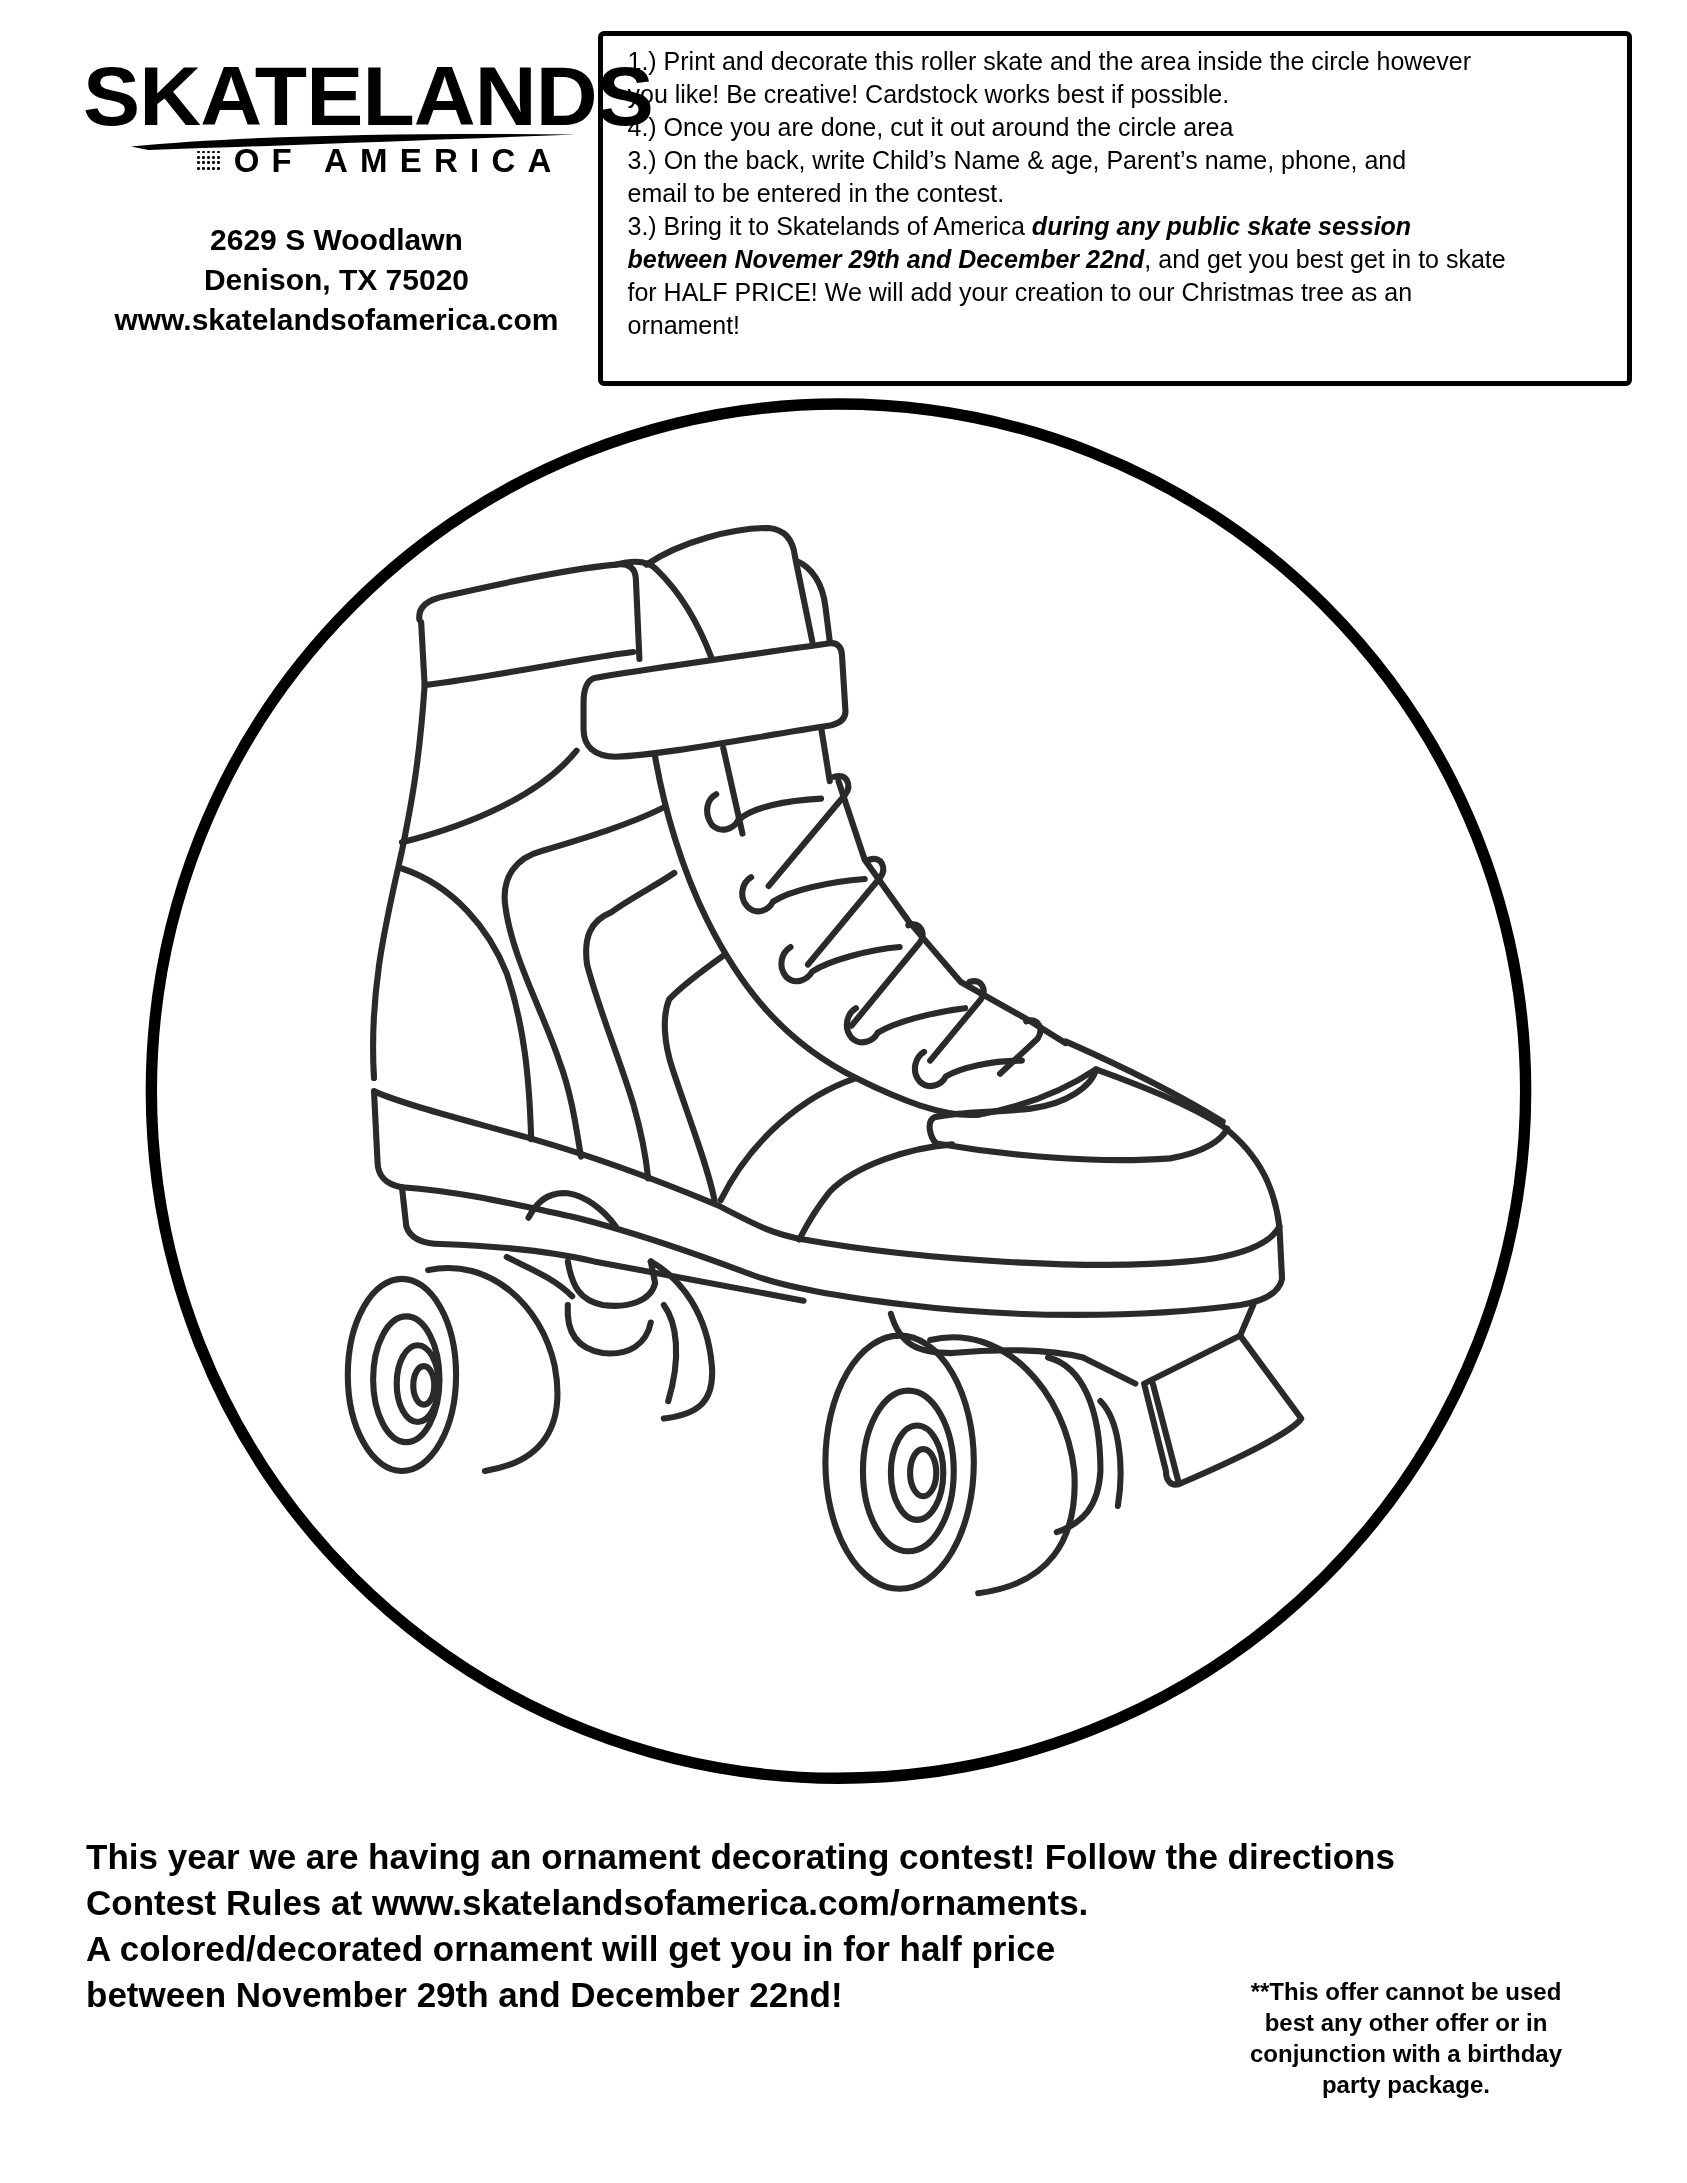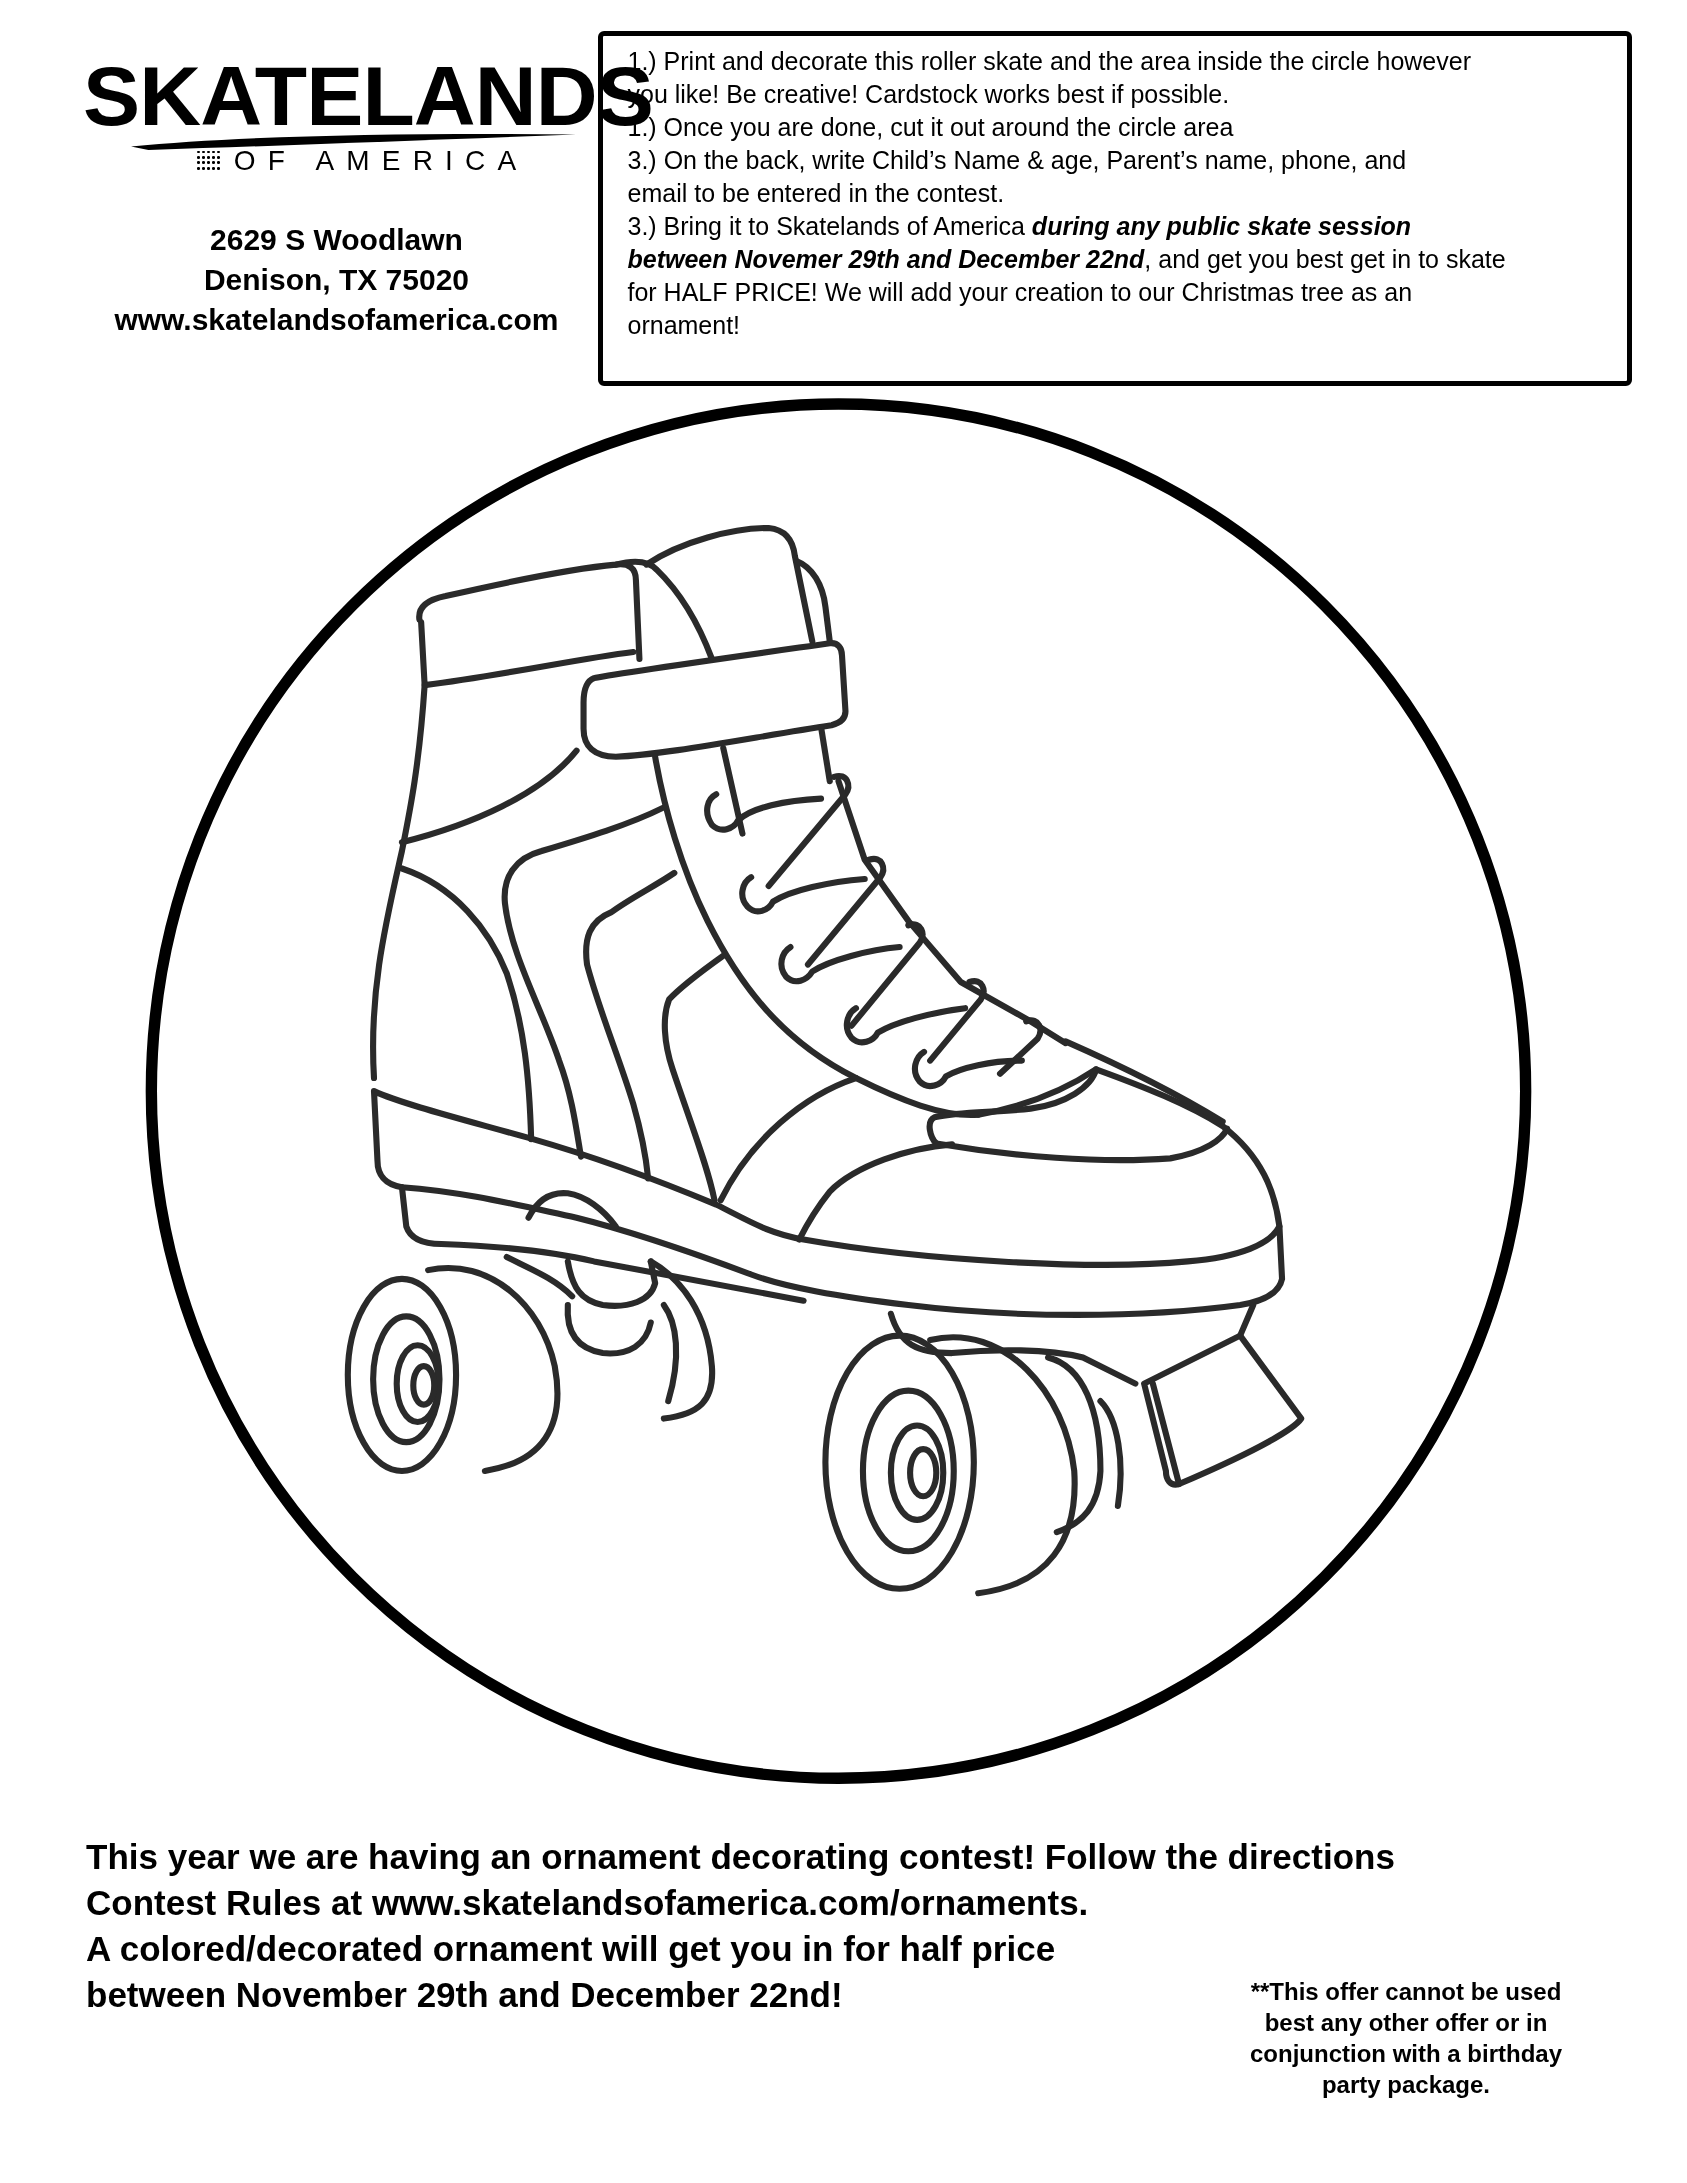--- a/index.html
+++ b/index.html
@@ -5,21 +5,21 @@
   html, body { margin: 0; padding: 0; background: #ffffff; }
   body { width: 1687px; height: 2184px; position: relative; overflow: hidden; font-family: "Liberation Sans", sans-serif; color: #000; }
 
   
   .logo { position: absolute; left: 83px; top: 54px; width: 502px; height: 118px; }
   .logo-word { position: absolute; left: 0; top: 0; width: 502px; font-family: "Liberation Sans", sans-serif; font-weight: 700; font-size: 84px; line-height: 84px; letter-spacing: -0.9px; transform: scaleX(1.02); transform-origin: left top; white-space: nowrap; }
   .logo-swoosh { position: absolute; left: 48px; top: 77px; width: 445px; height: 19px; }
   .logo-sub { position: absolute; left: 114px; top: 94px; height: 26px; display: flex; align-items: center; }
   .logo-dots { width: 24.5px; height: 21px; margin-right: 12.2px; display: grid; grid-template-columns: repeat(5, 1fr); grid-template-rows: repeat(4, 1fr); gap: 0.9px; }
   .logo-dots span { background: #000; border-radius: 50%; width: 2.6px; height: 2.6px; }
-  .logo-sub-text { font-size: 28px; letter-spacing: 12.2px; font-weight: 400; }
+  .logo-sub-text { font-size: 33px; letter-spacing: 12.2px; font-weight: 700; }
 
   
   .address { position: absolute; left: 79px; top: 220px; width: 515px; text-align: center; font-weight: 700; font-size: 30px; line-height: 40px; }
 
   
   .directions { position: absolute; left: 598px; top: 31px; width: 1024px; height: 345px; border: 5.2px solid #000; border-radius: 6.1px; box-sizing: content-box; padding: 0; }
   .directions-inner { position: absolute; left: 24.5px; top: 8.7px; right: 17.5px; font-size: 25px; line-height: 33px; }
   .dir-title { font-weight: 700; font-size: 30px; line-height: 35px; }
   .b { font-weight: 400; }
   .bi { font-weight: 700; font-style: italic; }
@@ -72,21 +72,21 @@
   <div>Denison, TX 75020</div>
   <div>www.skatelandsofamerica.com</div>
 </div>
 
 <div class="directions">
   <div class="directions-inner">
     <div>
       <div>1.) Print and decorate this roller skate and the area inside the circle however</div>
       <div>you like!  Be creative!  Cardstock works best if possible.</div>
     </div>
-    <div>1.) Once you are done, cut it out around the circle area</div>
+    <div>4.) Once you are done, cut it out around the circle area</div>
     <div>
       <div><span>3.) </span><span class="b">On the back, write Child’s Name &amp; age, Parent’s name, phone, and</span></div>
       <div class="b">email to be entered in the contest.</div>
     </div>
     <div>
       <div><span>3.) Bring it to Skatelands of America </span><span class="bi">during any public skate session</span></div>
       <div><span class="bi">between Novemer 29th and December 22nd</span><span>, and get you best get in to skate</span></div>
       <div>for HALF PRICE!  We will add your creation to our Christmas tree as an</div>
       <div>ornament!</div>
     </div>

